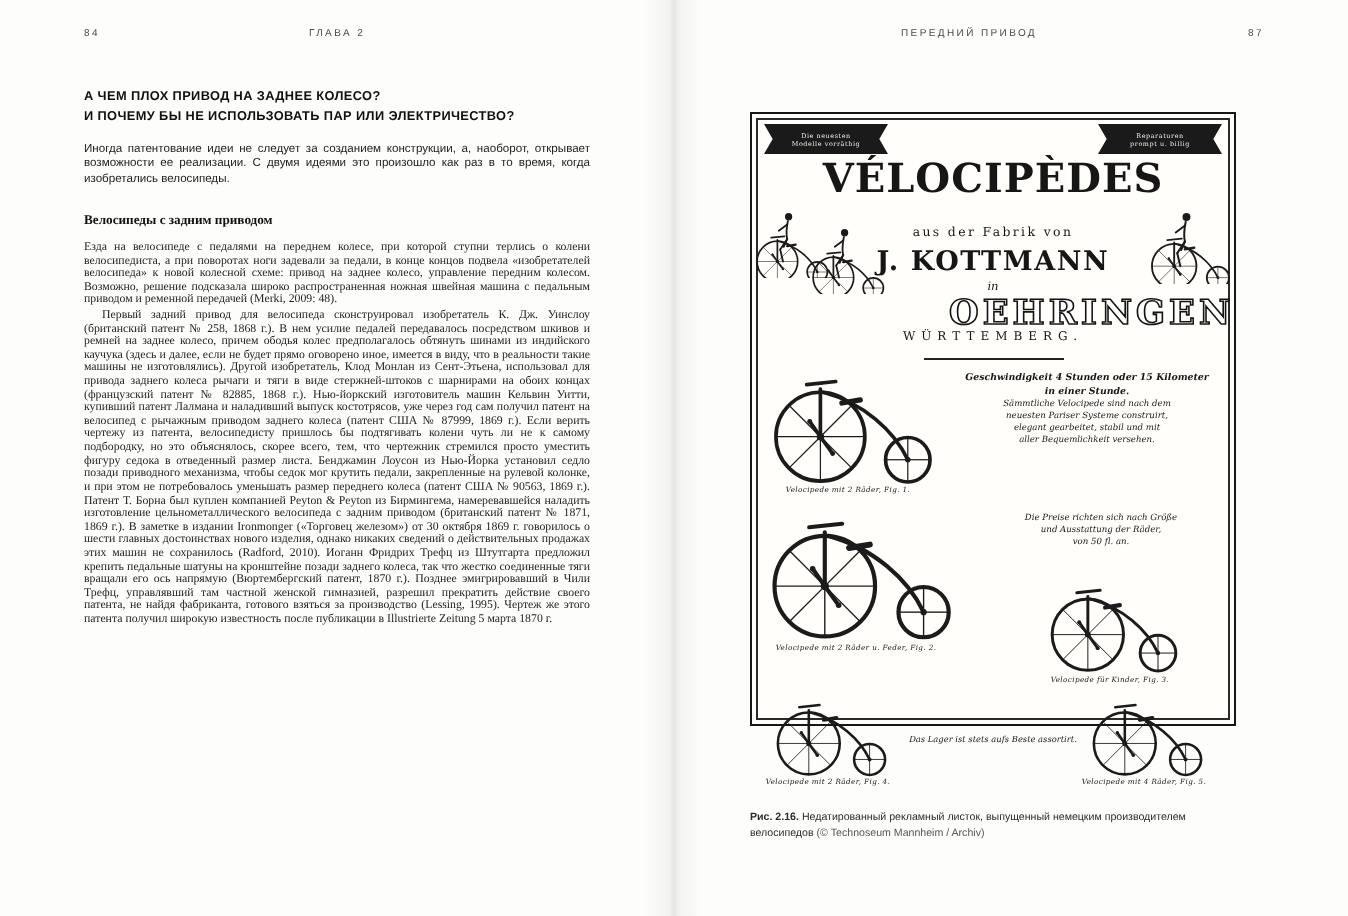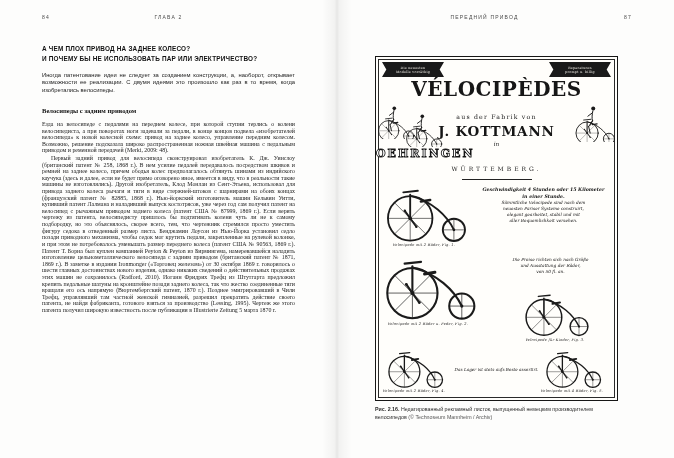--- a/index.html
+++ b/index.html
@@ -23,40 +23,40 @@
   .q-heading{margin-top:22px;font-weight:bold;font-size:6.4px;line-height:1.5;letter-spacing:.2px;color:#111;}
   .intro{margin:9px 0 0 0;font-size:5.8px;line-height:1.25;text-align:justify;color:#222;}
   .subhead{margin:13px 0 0 0;font-family:"Liberation Serif",serif;font-weight:bold;font-size:6.6px;color:#111;}
   .bodytext{margin:7px 0 0 0;font-family:"Liberation Serif",serif;font-size:5.9px;line-height:1.12;text-align:justify;color:#232323;}
   .bodytext.indent{text-indent:9px;margin-top:1px;}
 
   
   .page-right{position:absolute;left:337px;top:14px;width:295px;color:#1c1c1c;}
   .page-right .rh{width:295px;}
   .poster{
-    position:absolute;left:38px;top:42px;width:243px;height:345px;
+    position:absolute;left:38px;top:42px;width:243px;height:307px;
     background:#fffefb;border:1.6px solid #161616;box-sizing:border-box;
     font-family:"DejaVu Serif",serif;color:#161616;
   }
   .poster-inner{position:absolute;inset:2px;border:0.6px solid #2a2a2a;pointer-events:none;}
   .poster *{box-sizing:border-box;}
   .ribbon{
     position:absolute;top:5px;width:62px;height:15px;background:#1a1a1a;color:#f4f1ea;
     display:flex;flex-direction:column;justify-content:center;text-align:center;
     font-size:3.2px;line-height:1.25;letter-spacing:.3px;
     clip-path:polygon(0 0,100% 0,93% 50%,100% 100%,0 100%,7% 50%);
   }
   .ribbon.left{left:6px;} .ribbon.right{right:6px;}
   .poster-title{position:absolute;top:20px;left:0;right:0;text-align:center;font-weight:bold;font-size:20px;letter-spacing:.5px;white-space:nowrap;}
   .poster-sub{position:absolute;top:44px;left:0;right:0;text-align:center;font-style:italic;font-weight:bold;font-size:9px;}
   .poster-from{position:absolute;top:56px;left:0;right:0;text-align:center;font-size:6.2px;letter-spacing:1.2px;}
   .poster-maker{position:absolute;top:66px;left:60px;right:60px;text-align:center;font-weight:bold;font-size:13.5px;letter-spacing:.8px;white-space:nowrap;}
   .poster-in{position:absolute;top:84px;left:0;right:0;text-align:center;font-style:italic;font-size:5.8px;}
   .poster-city{
-    position:absolute;top:90px;left:0;right:0;text-align:left;font-weight:bold;font-size:11px;letter-spacing:2px;
+    position:absolute;top:90px;left:0;right:0;text-align:right;font-weight:bold;font-size:17px;letter-spacing:2px;
     color:#ffffff;-webkit-text-stroke:0.8px #141414;text-shadow:0 0 0.5px #141414;white-space:nowrap;
   }
   .poster-region{position:absolute;top:108px;left:0;right:0;text-align:center;font-size:6px;letter-spacing:3px;}
   .poster-rule{position:absolute;top:122px;left:86px;width:70px;border-top:0.8px solid #222;}
   .velo-img{position:absolute;}
   .speed-block{position:absolute;top:130px;left:100px;right:6px;text-align:center;font-style:italic;font-size:4.3px;line-height:1.4;}
   .speed-block div:nth-child(-n+2){font-size:4.7px;font-weight:bold;}
   .price-block{position:absolute;top:200px;left:112px;right:4px;text-align:center;font-style:italic;font-size:4.3px;line-height:1.4;}
   .velo-caption{position:absolute;text-align:center;font-style:italic;font-size:3.6px;letter-spacing:.2px;}
   .poster-footer{position:absolute;top:310px;left:72px;right:72px;text-align:center;font-style:italic;font-size:4.2px;line-height:1.3;}

